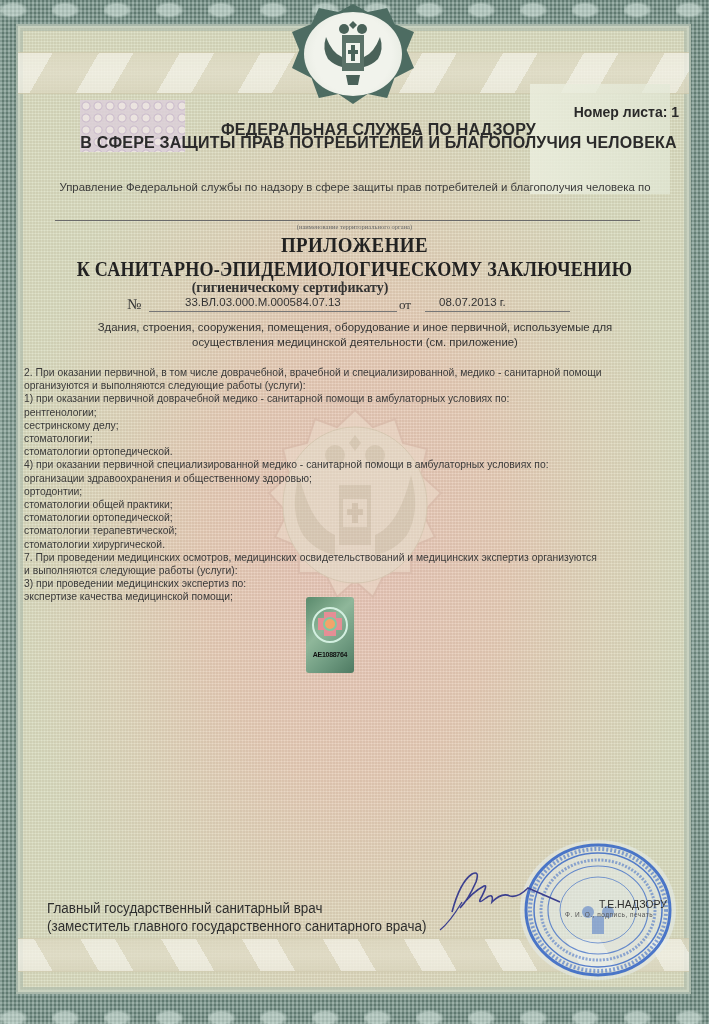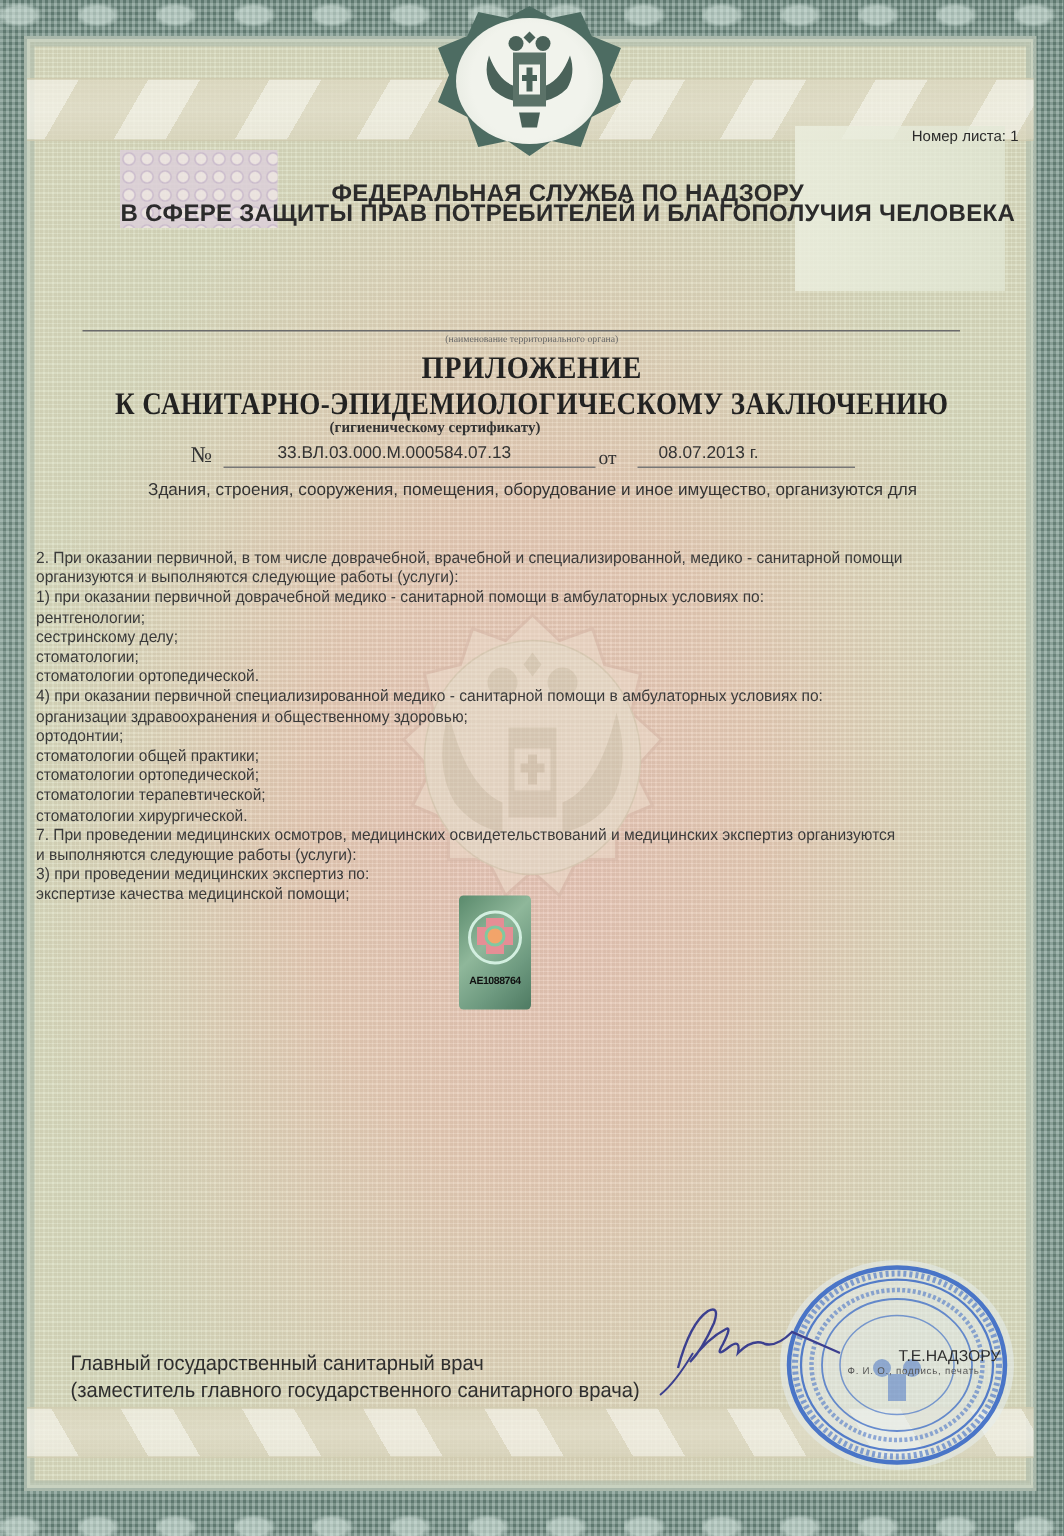--- a/index.html
+++ b/index.html
@@ -71,21 +71,21 @@
       display: flex; align-items: center; justify-content: center;
     }
 
     
     .watermark {
       position: absolute; left: 235px; top: 405px; width: 240px; height: 220px;
       opacity: 0.55;
     }
 
     .abs { position: absolute; }
-    .sheet-no { right: 30px; top: 86px; font-size: 10px; font-weight: normal; color: #2a2a2a; }
+    .sheet-no { right: 30px; top: 104px; font-size: 14px; font-weight: bold; color: #2a2a2a; }
     .agency {
       left: 0; width: 709px; text-align: center;
       font-family: Liberation Sans, sans-serif; font-weight: bold; color: #2b2b2b;
       font-size: 16px; letter-spacing: 0.2px; padding-left: 48px;
     }
     .agency.l1 { top: 121px; }
     .agency.l2 { top: 134px; }
     .regional {
       left: 40px; width: 630px; text-align: center; font-size: 11.4px; color: #3a3a3a; line-height: 15px;
       top: 180px;
@@ -97,21 +97,21 @@
       font-family: "Liberation Serif", serif; font-weight: bold; font-size: 21px; color: #222;
       transform: scaleX(0.9); letter-spacing: 0.5px;
     }
     .title2 {
       left: 0; width: 709px; top: 257px; text-align: center;
       font-family: "Liberation Serif", serif; font-weight: bold; font-size: 21px; color: #222;
       transform: scaleX(0.86); letter-spacing: 0.3px;
     }
     .title3 {
       left: 0; width: 580px; top: 280px; text-align: center;
-      font-family: "Liberation Serif", serif; font-weight: bold; font-size: 10px; color: #333;
+      font-family: "Liberation Serif", serif; font-weight: bold; font-size: 14px; color: #333;
     }
     .numrow { left: 127px; top: 296px; height: 18px; width: 460px; font-size: 11.5px; color: #333; }
     .numrow .no-sign { position: absolute; left: 0; top: 0; font-family: "Liberation Serif", serif; font-size: 15px; }
     .numrow .num-line { position: absolute; left: 22px; top: 15px; width: 248px; height: 1px; background: #777; }
     .numrow .num-val { position: absolute; left: 58px; top: 0; text-align: right; }
     .numrow .ot { position: absolute; left: 272px; top: 1px; font-family: Liberation Serif, serif; font-size: 13px; }
     .numrow .date-line { position: absolute; left: 298px; top: 15px; width: 145px; height: 1px; background: #777; }
     .numrow .date-val { position: absolute; left: 312px; top: 0; }
     .object-desc {
       left: 30px; width: 650px; top: 320px; text-align: center; font-size: 11.4px; color: #333; line-height: 15px;
@@ -192,39 +192,41 @@
     <rect x="117" y="98" width="6" height="20" fill="#c9c4ac"></rect>
   </svg>
 </div>
 
 <div class="abs sheet-no">Номер листа: 1</div>
 
 <div class="abs agency l1">ФЕДЕРАЛЬНАЯ СЛУЖБА ПО НАДЗОРУ</div>
 <div class="abs agency l2">В СФЕРЕ ЗАЩИТЫ ПРАВ ПОТРЕБИТЕЛЕЙ И БЛАГОПОЛУЧИЯ  ЧЕЛОВЕКА</div>
 
 <div class="abs regional">
+  <div>Управление Федеральной службы по надзору в сфере защиты прав потребителей и благополучия человека по</div>
 </div>
 <div class="abs rule"></div>
 <div class="abs rule-caption">(наименование территориального органа)</div>
 
 <div class="abs title1">ПРИЛОЖЕНИЕ</div>
 <div class="abs title2">К САНИТАРНО-ЭПИДЕМИОЛОГИЧЕСКОМУ ЗАКЛЮЧЕНИЮ</div>
 <div class="abs title3">(гигиеническому сертификату)</div>
 
 <div class="abs numrow">
   <span class="no-sign">№</span>
   <span class="num-line"></span>
   <span class="num-val">33.ВЛ.03.000.М.000584.07.13</span>
   <span class="ot">от</span>
   <span class="date-line"></span>
   <span class="date-val">08.07.2013 г.</span>
 </div>
 
 <div class="abs object-desc">
-  <div>Здания, строения, сооружения, помещения, оборудование и иное имущество, организуются для</div>
+  <div>Здания, строения, сооружения, помещения, оборудование и иное первичной, используемые для</div>
+  <div>осуществления медицинской деятельности (см. приложение)</div>
 </div>
 
 <div class="abs body-text">
   <div>2. При оказании первичной, в том числе доврачебной, врачебной и специализированной, медико - санитарной помощи</div>
   <div>организуются и выполняются следующие работы (услуги):</div>
   <div>1) при оказании первичной доврачебной медико - санитарной помощи в амбулаторных условиях по:</div>
   <div>рентгенологии;</div>
   <div>сестринскому делу;</div>
   <div>стоматологии;</div>
   <div>стоматологии ортопедической.</div>

